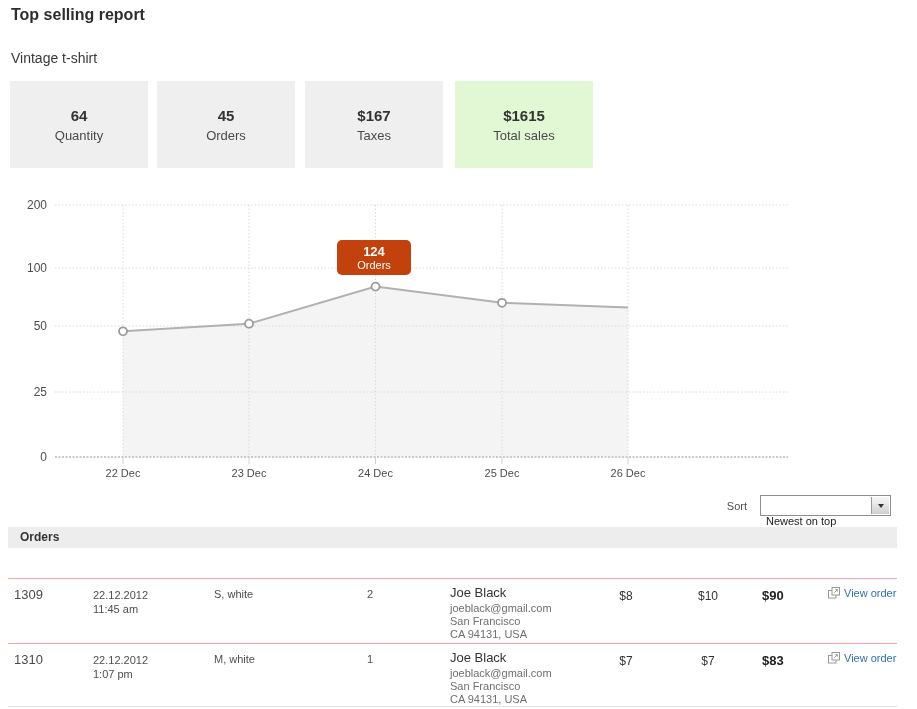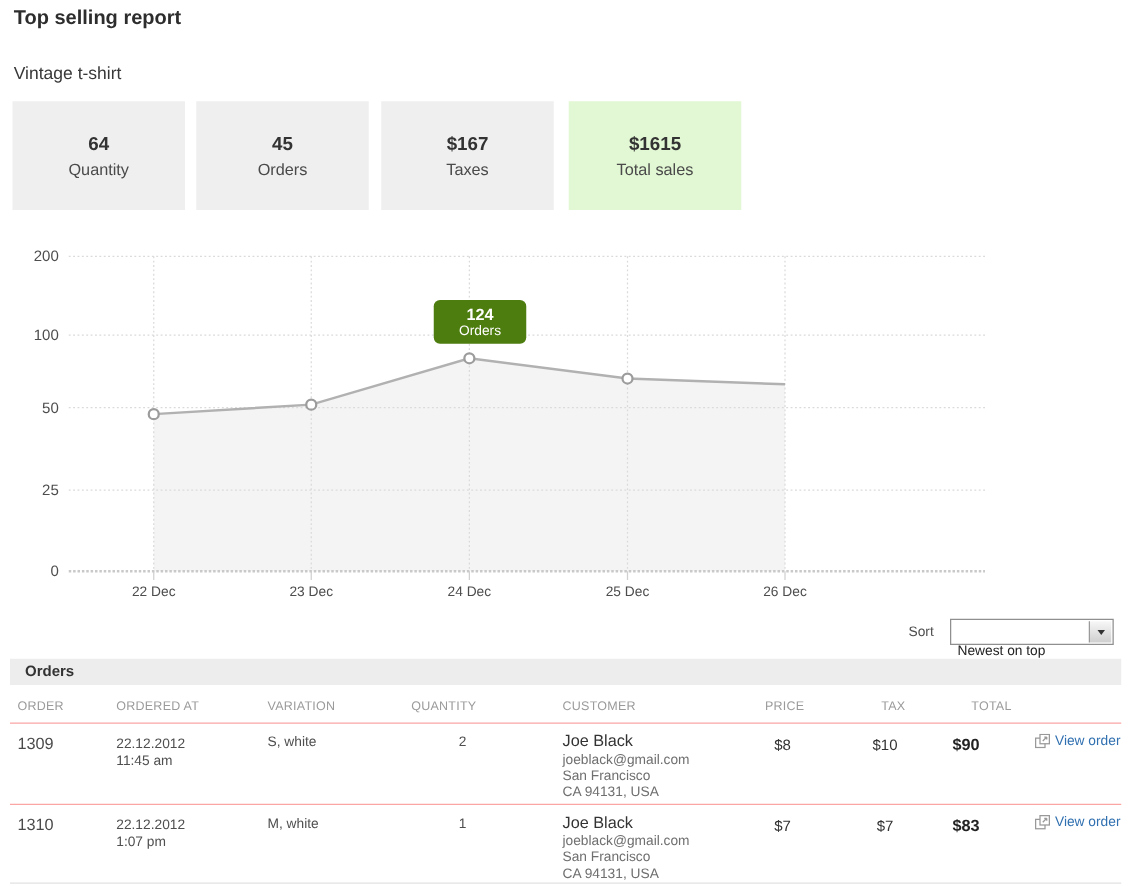--- a/index.html
+++ b/index.html
@@ -115,48 +115,38 @@
         <line x1="628" y1="10" x2="628" y2="262" stroke="#dadada" stroke-width="1" stroke-dasharray="1.5,2"></line>
         <line x1="628" y1="262" x2="628" y2="269" stroke="#d0d0d0" stroke-width="1"></line>
         <text x="628" y="282" text-anchor="middle" font-size="11" fill="#4d4d4d">26 Dec</text>
         <line x1="55" y1="262" x2="788" y2="262" stroke="#c9c9c9" stroke-width="2" stroke-dasharray="2,1.5"></line>
         <polyline points="123,136.3 249,128.7 375.5,91.6 502,107.8 628,112.4" fill="none" stroke="#b1b1b1" stroke-width="2"></polyline>
         <circle cx="123" cy="136.3" r="4" fill="#fff" stroke="#9c9c9c" stroke-width="1.8"></circle>
         <circle cx="249" cy="128.7" r="4" fill="#fff" stroke="#9c9c9c" stroke-width="1.8"></circle>
         <circle cx="375.5" cy="91.6" r="4" fill="#fff" stroke="#9c9c9c" stroke-width="1.8"></circle>
         <circle cx="502" cy="107.8" r="4" fill="#fff" stroke="#9c9c9c" stroke-width="1.8"></circle>
       </svg>
-    <div class="chart-tooltip" style="left: 347px; top: 44.56px; background: #4d7c0f;">
+    <div class="chart-tooltip" style="left: 337px; top: 44.56px; background: #c2410c;">
       <div class="tt-value">124</div>
       <div class="tt-label">Orders</div>
     </div>
   </div>
 
   <div class="sort-label">Sort</div>
   <div class="sort-select">
     <span class="val">Newest on top</span>
     <span class="arrow-btn">
       <span class="tri"></span>
     </span>
   </div>
 
   <div class="orders-bar">
     <div class="bar-title">Orders</div>
   </div>
 
-  <div class="thead">
-    <span class="th th-order">ORDER</span>
-    <span class="th th-ordered">ORDERED AT</span>
-    <span class="th th-variation">VARIATION</span>
-    <span class="th th-quantity">QUANTITY</span>
-    <span class="th th-customer">CUSTOMER</span>
-    <span class="th th-price">PRICE</span>
-    <span class="th th-tax">TAX</span>
-    <span class="th th-total">TOTAL</span>
-  </div>
 
   <div class="rows" id="rows-host">
 
       <div class="order-row" style="top: 578px; height: 65px;">
         <div class="cell c-order">1309</div>
         <div class="cell c-date">
           <div>22.12.2012</div>
           <div>11:45 am</div>
         </div>
         <div class="cell c-variation">S, white</div>

